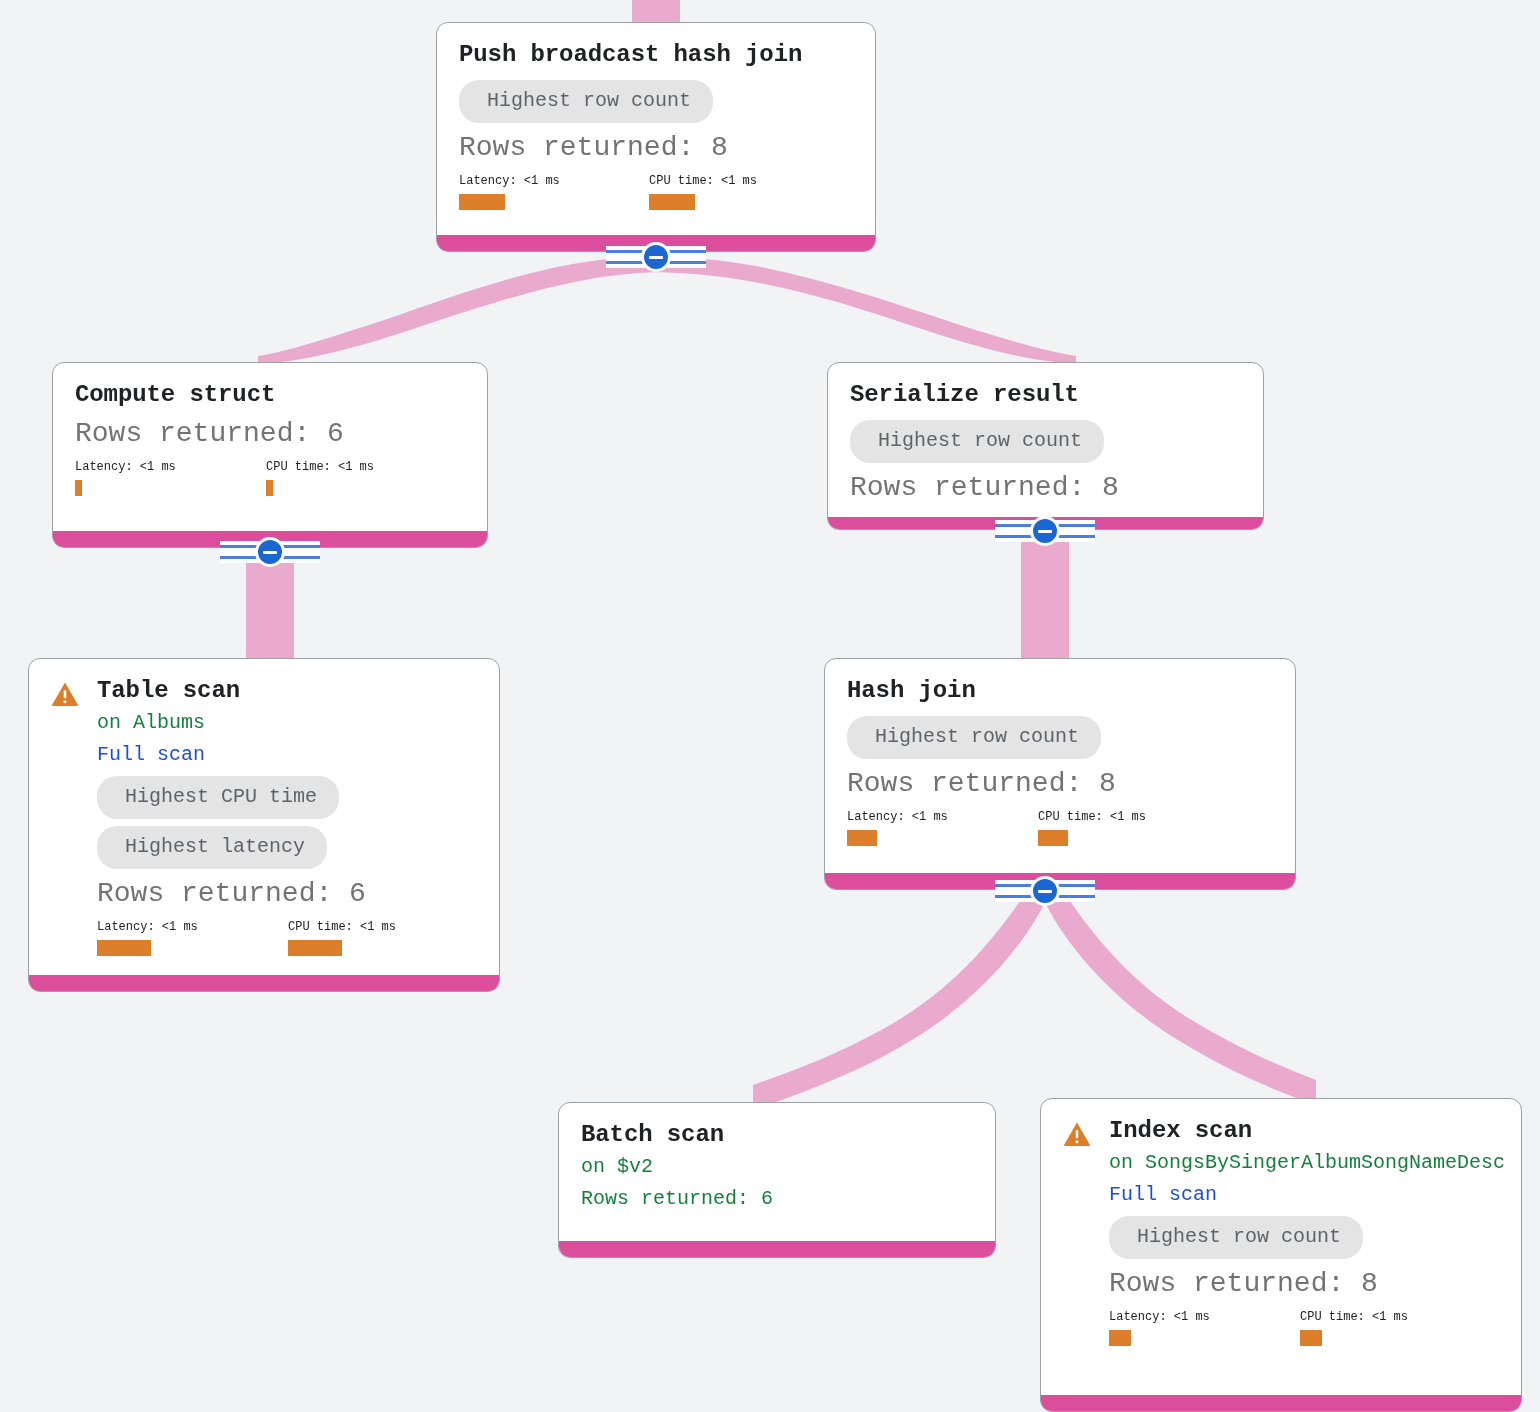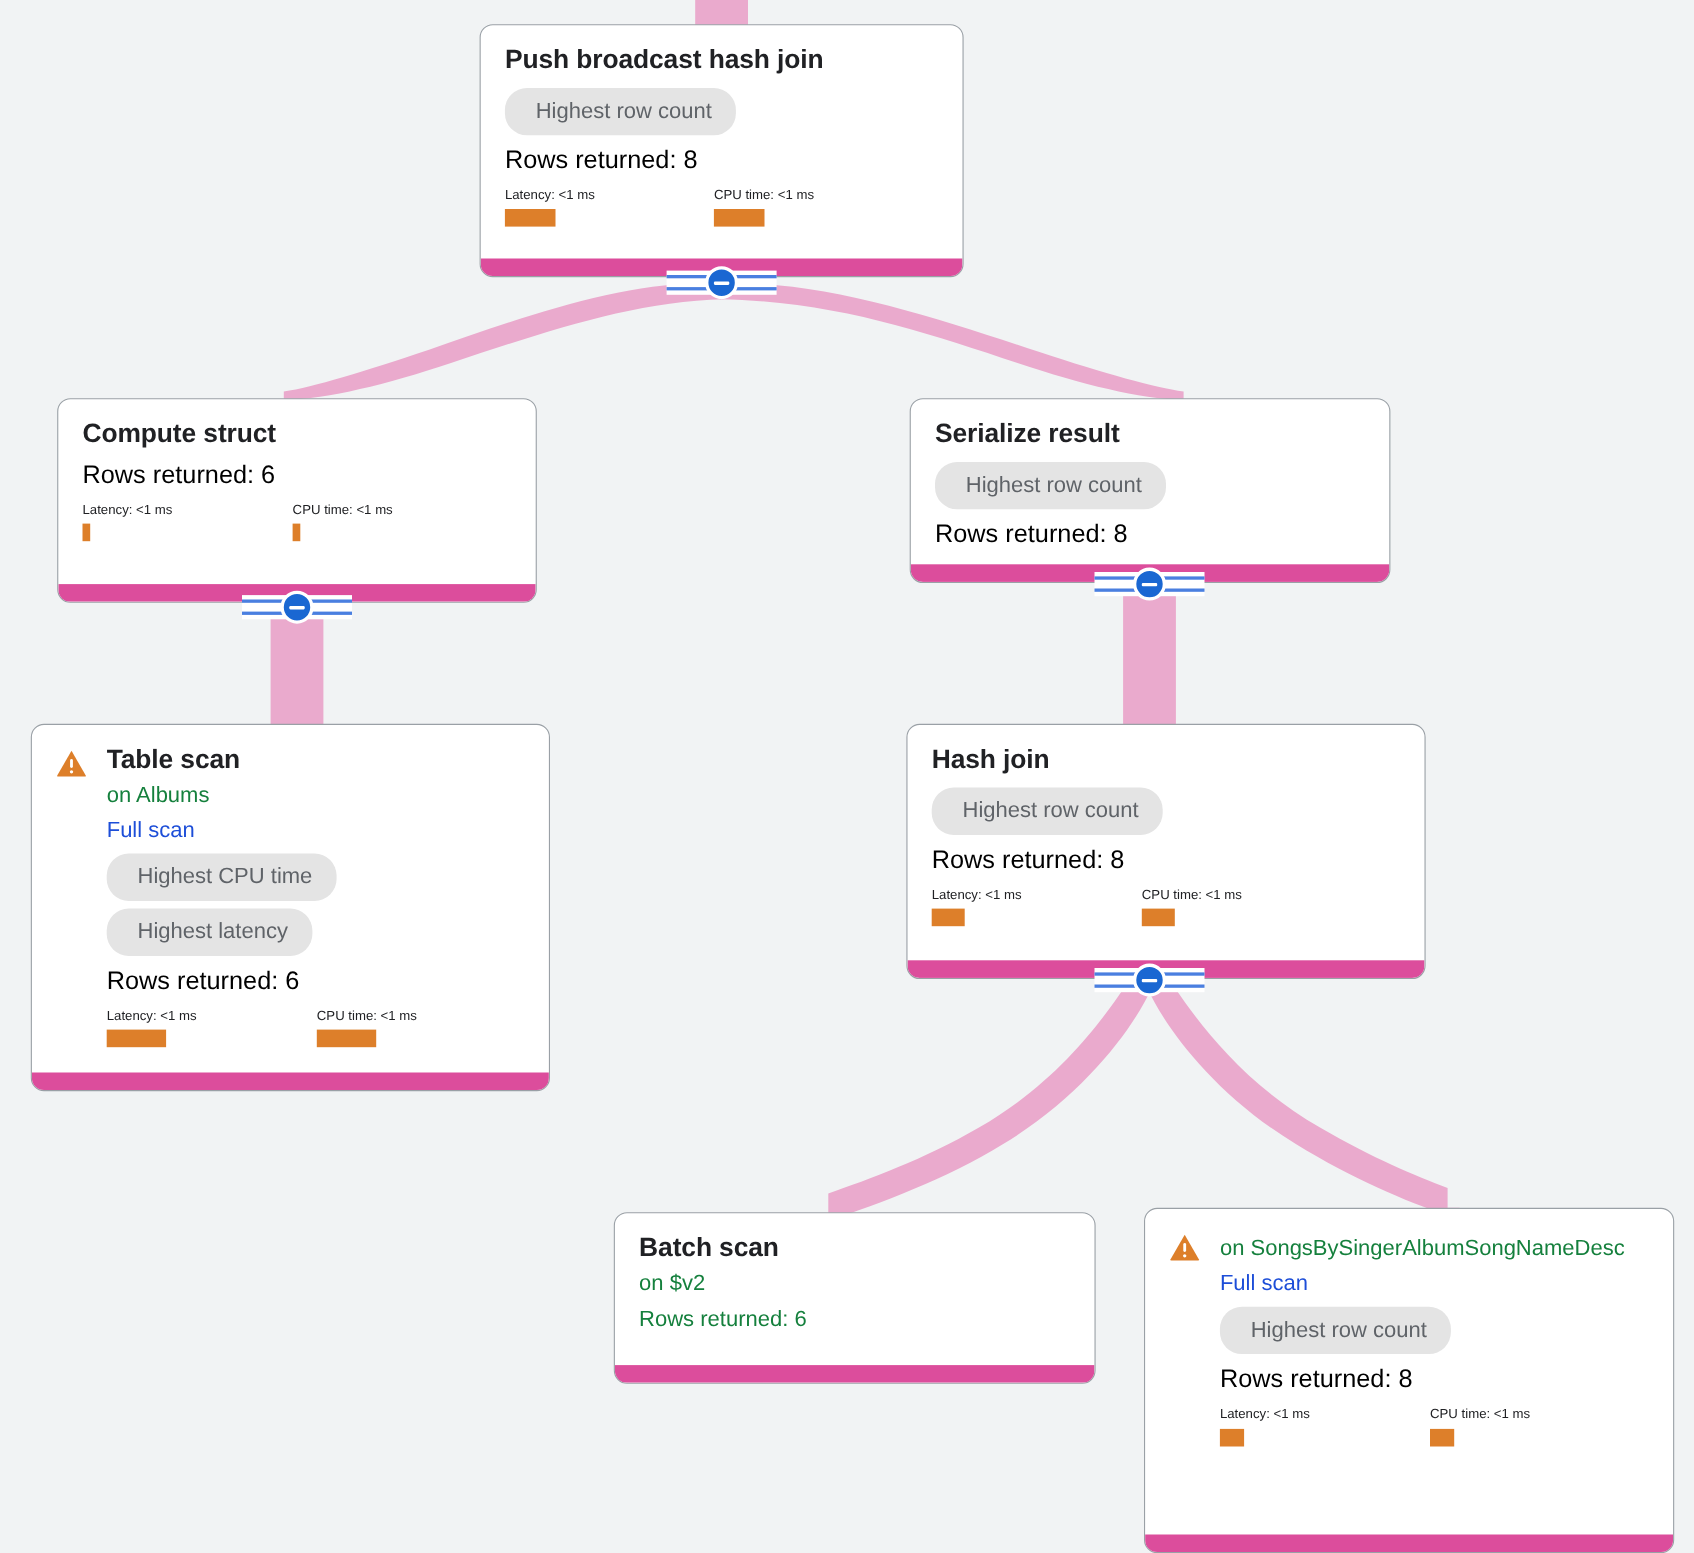--- a/index.html
+++ b/index.html
@@ -31,20 +31,21 @@
   
   .node {
     position: absolute;
     background: #ffffff;
     border: 1px solid #9aa0a6;
     border-radius: 12px;
     box-sizing: border-box;
     overflow: hidden;
     display: flex;
     flex-direction: column;
+    font-family: Liberation Mono, monospace;
   }
   .node-body {
     flex: 1 1 auto;
     padding: 18px 22px 14px 22px;
     display: flex;
     flex-direction: row;
     align-items: flex-start;
   }
   .warn-col {
     width: 46px;
@@ -81,22 +82,22 @@
     font-size: 20px;
     line-height: 1;
     padding: 11px 22px 12px 28px;
     border-radius: 20px;
     margin: 7px 0 0 0;
     white-space: nowrap;
     text-align: right;
   }
   .chip-wrap { display: block; }
   .rows {
-    font-size: 23px;
-    color: #000000;
+    font-size: 28px;
+    color: #737373;
     margin-top: 9px;
     white-space: nowrap;
   }
   .metrics {
     display: flex;
     flex-direction: row;
     margin-top: 12px;
   }
   .metric {
     display: flex;
@@ -372,20 +373,21 @@
   <div class="node" id="node-index-scan" style="left:1040px; top:1098px; width:482px; height:314px;">
     <div class="node-body">
       <div class="warn-col">
         <svg class="warn-icon" viewBox="0 0 24 22">
           <path d="M12 1.2 L23 20.2 Q23.6 21.3 22.4 21.3 L1.6 21.3 Q0.4 21.3 1 20.2 Z" fill="#dd7f2a"></path>
           <rect x="10.9" y="7.6" width="2.2" height="7" rx="1.1" fill="#ffffff"></rect>
           <circle cx="12" cy="17.6" r="1.3" fill="#ffffff"></circle>
         </svg>
       </div>
       <div class="content-col">
+        <div class="node-title">Index scan</div>
         <div class="node-sub">on SongsBySingerAlbumSongNameDesc</div>
         <div class="node-sub muted">Full scan</div>
         <div class="chip-wrap">
           <span class="chip">Highest row count</span>
         </div>
         <div class="rows">Rows returned: 8</div>
         <div class="metrics">
           <div class="metric" style="width:191px;">
             <span class="metric-label">Latency: &lt;1 ms</span>
             <span class="metric-bar" style="width:22px;"></span>

